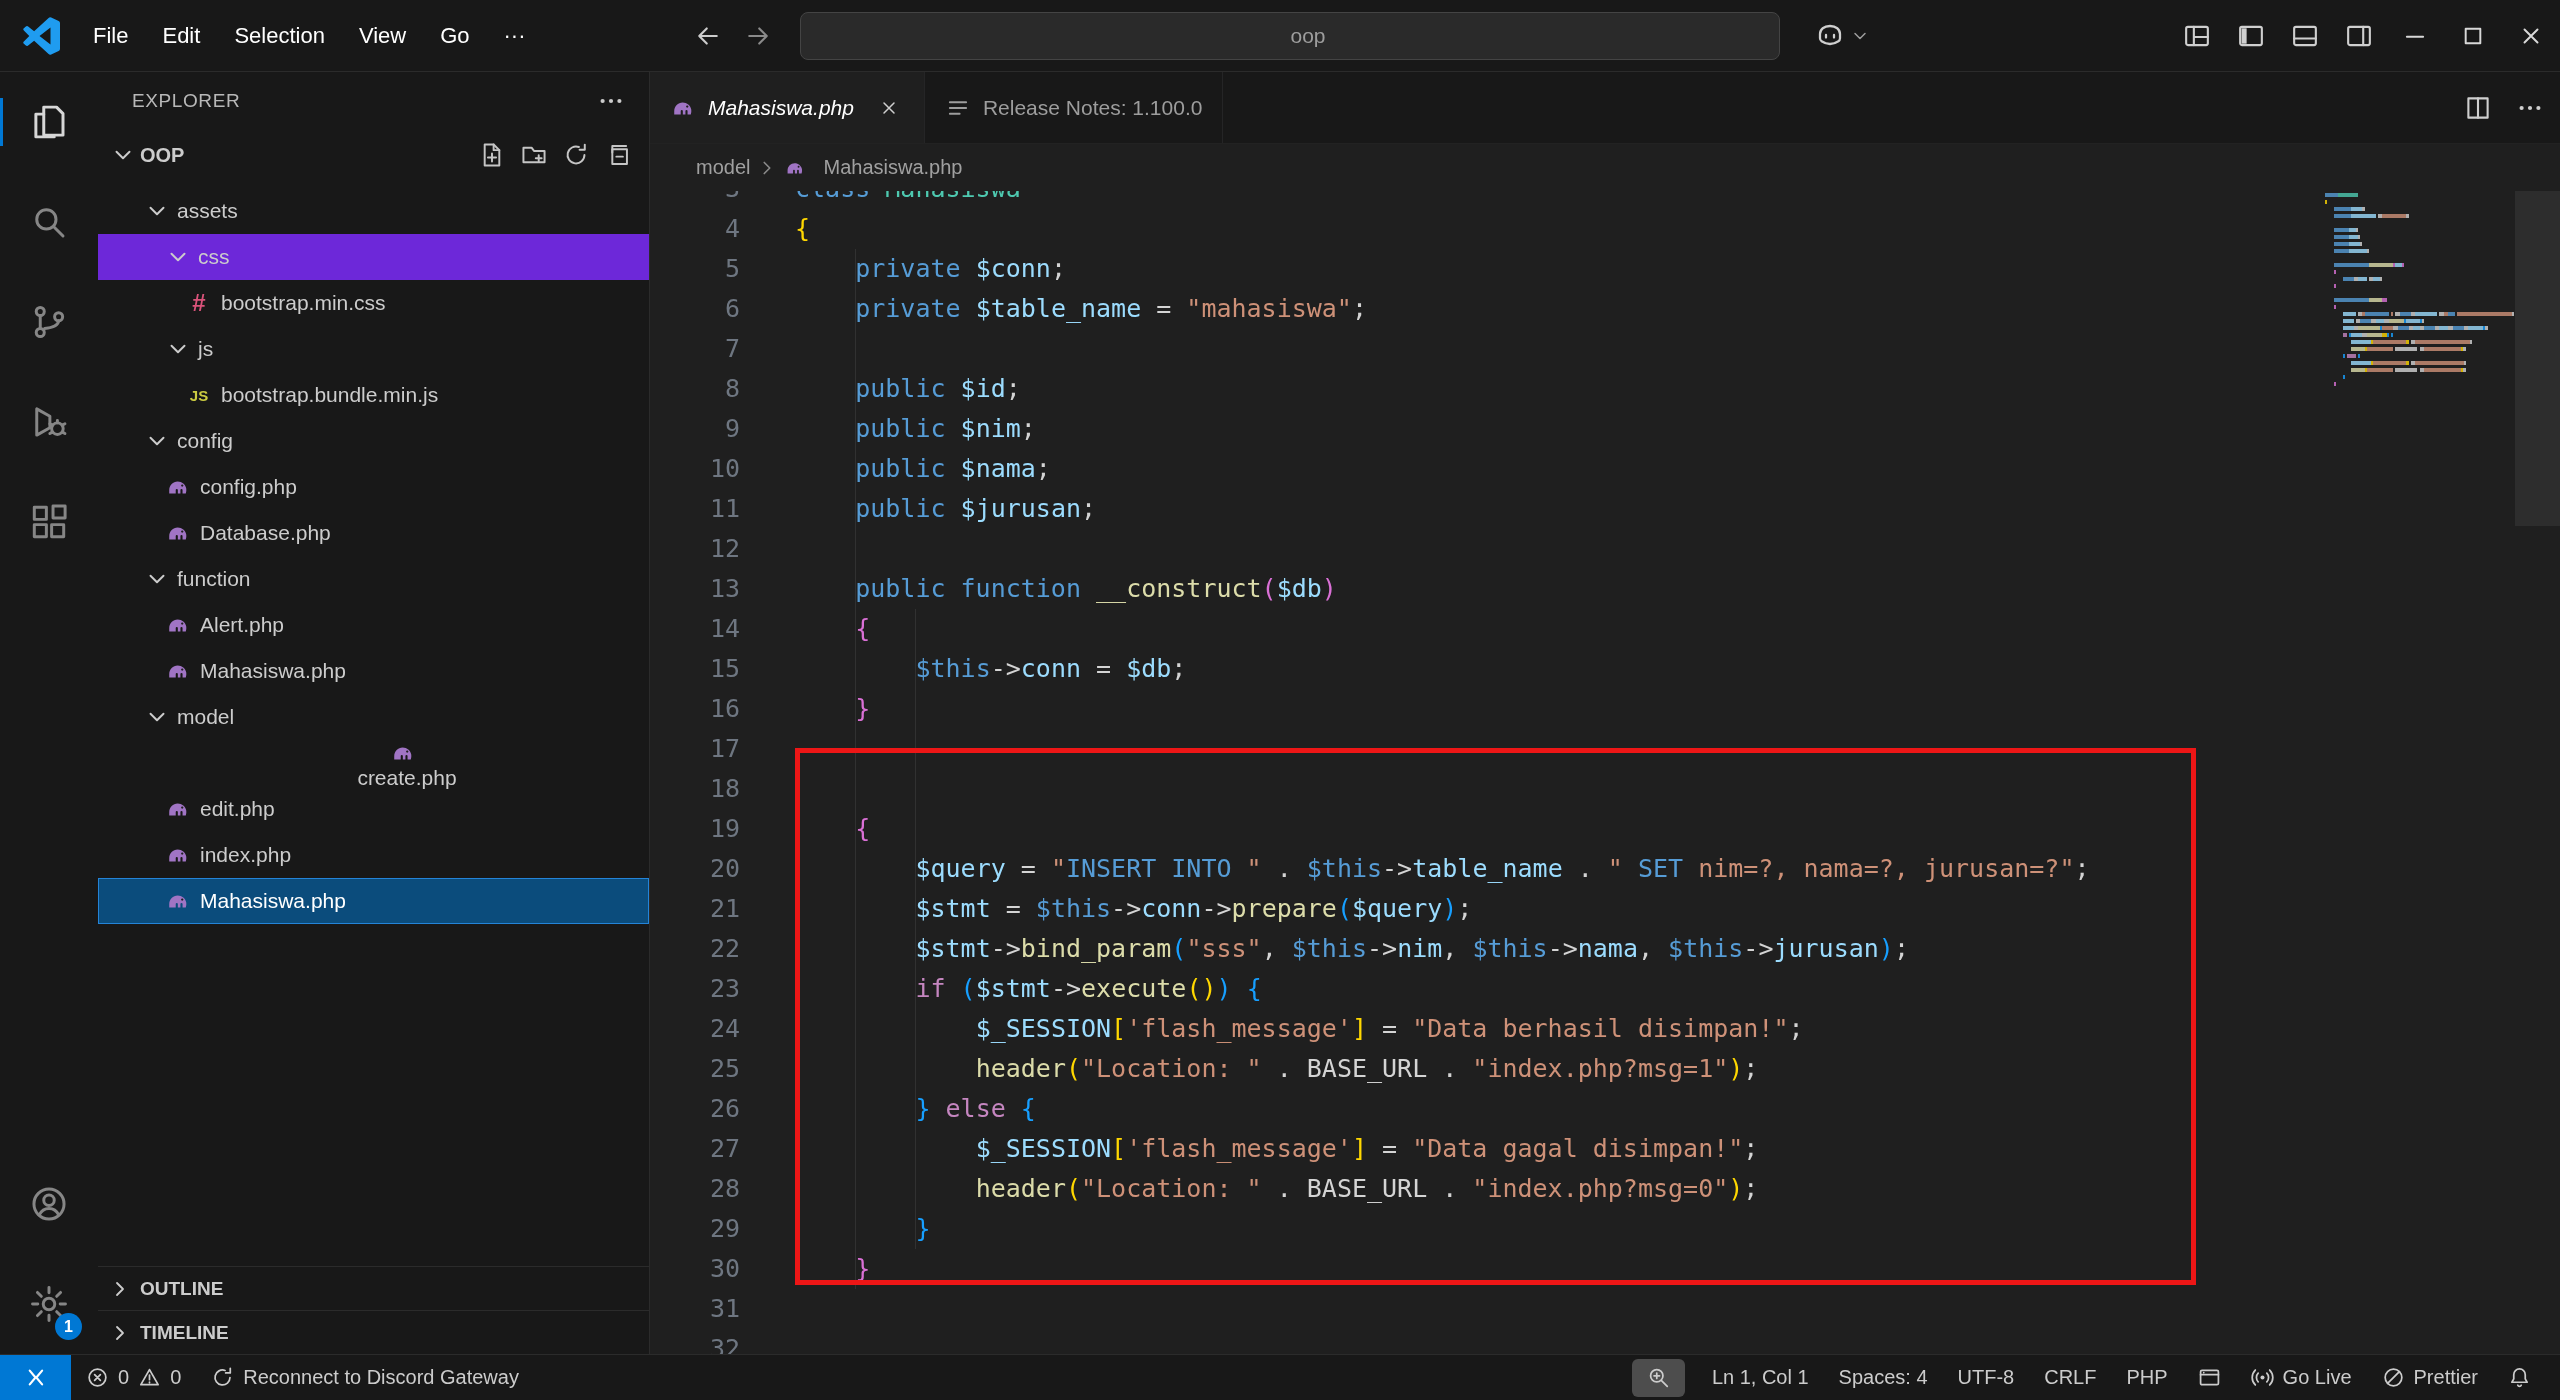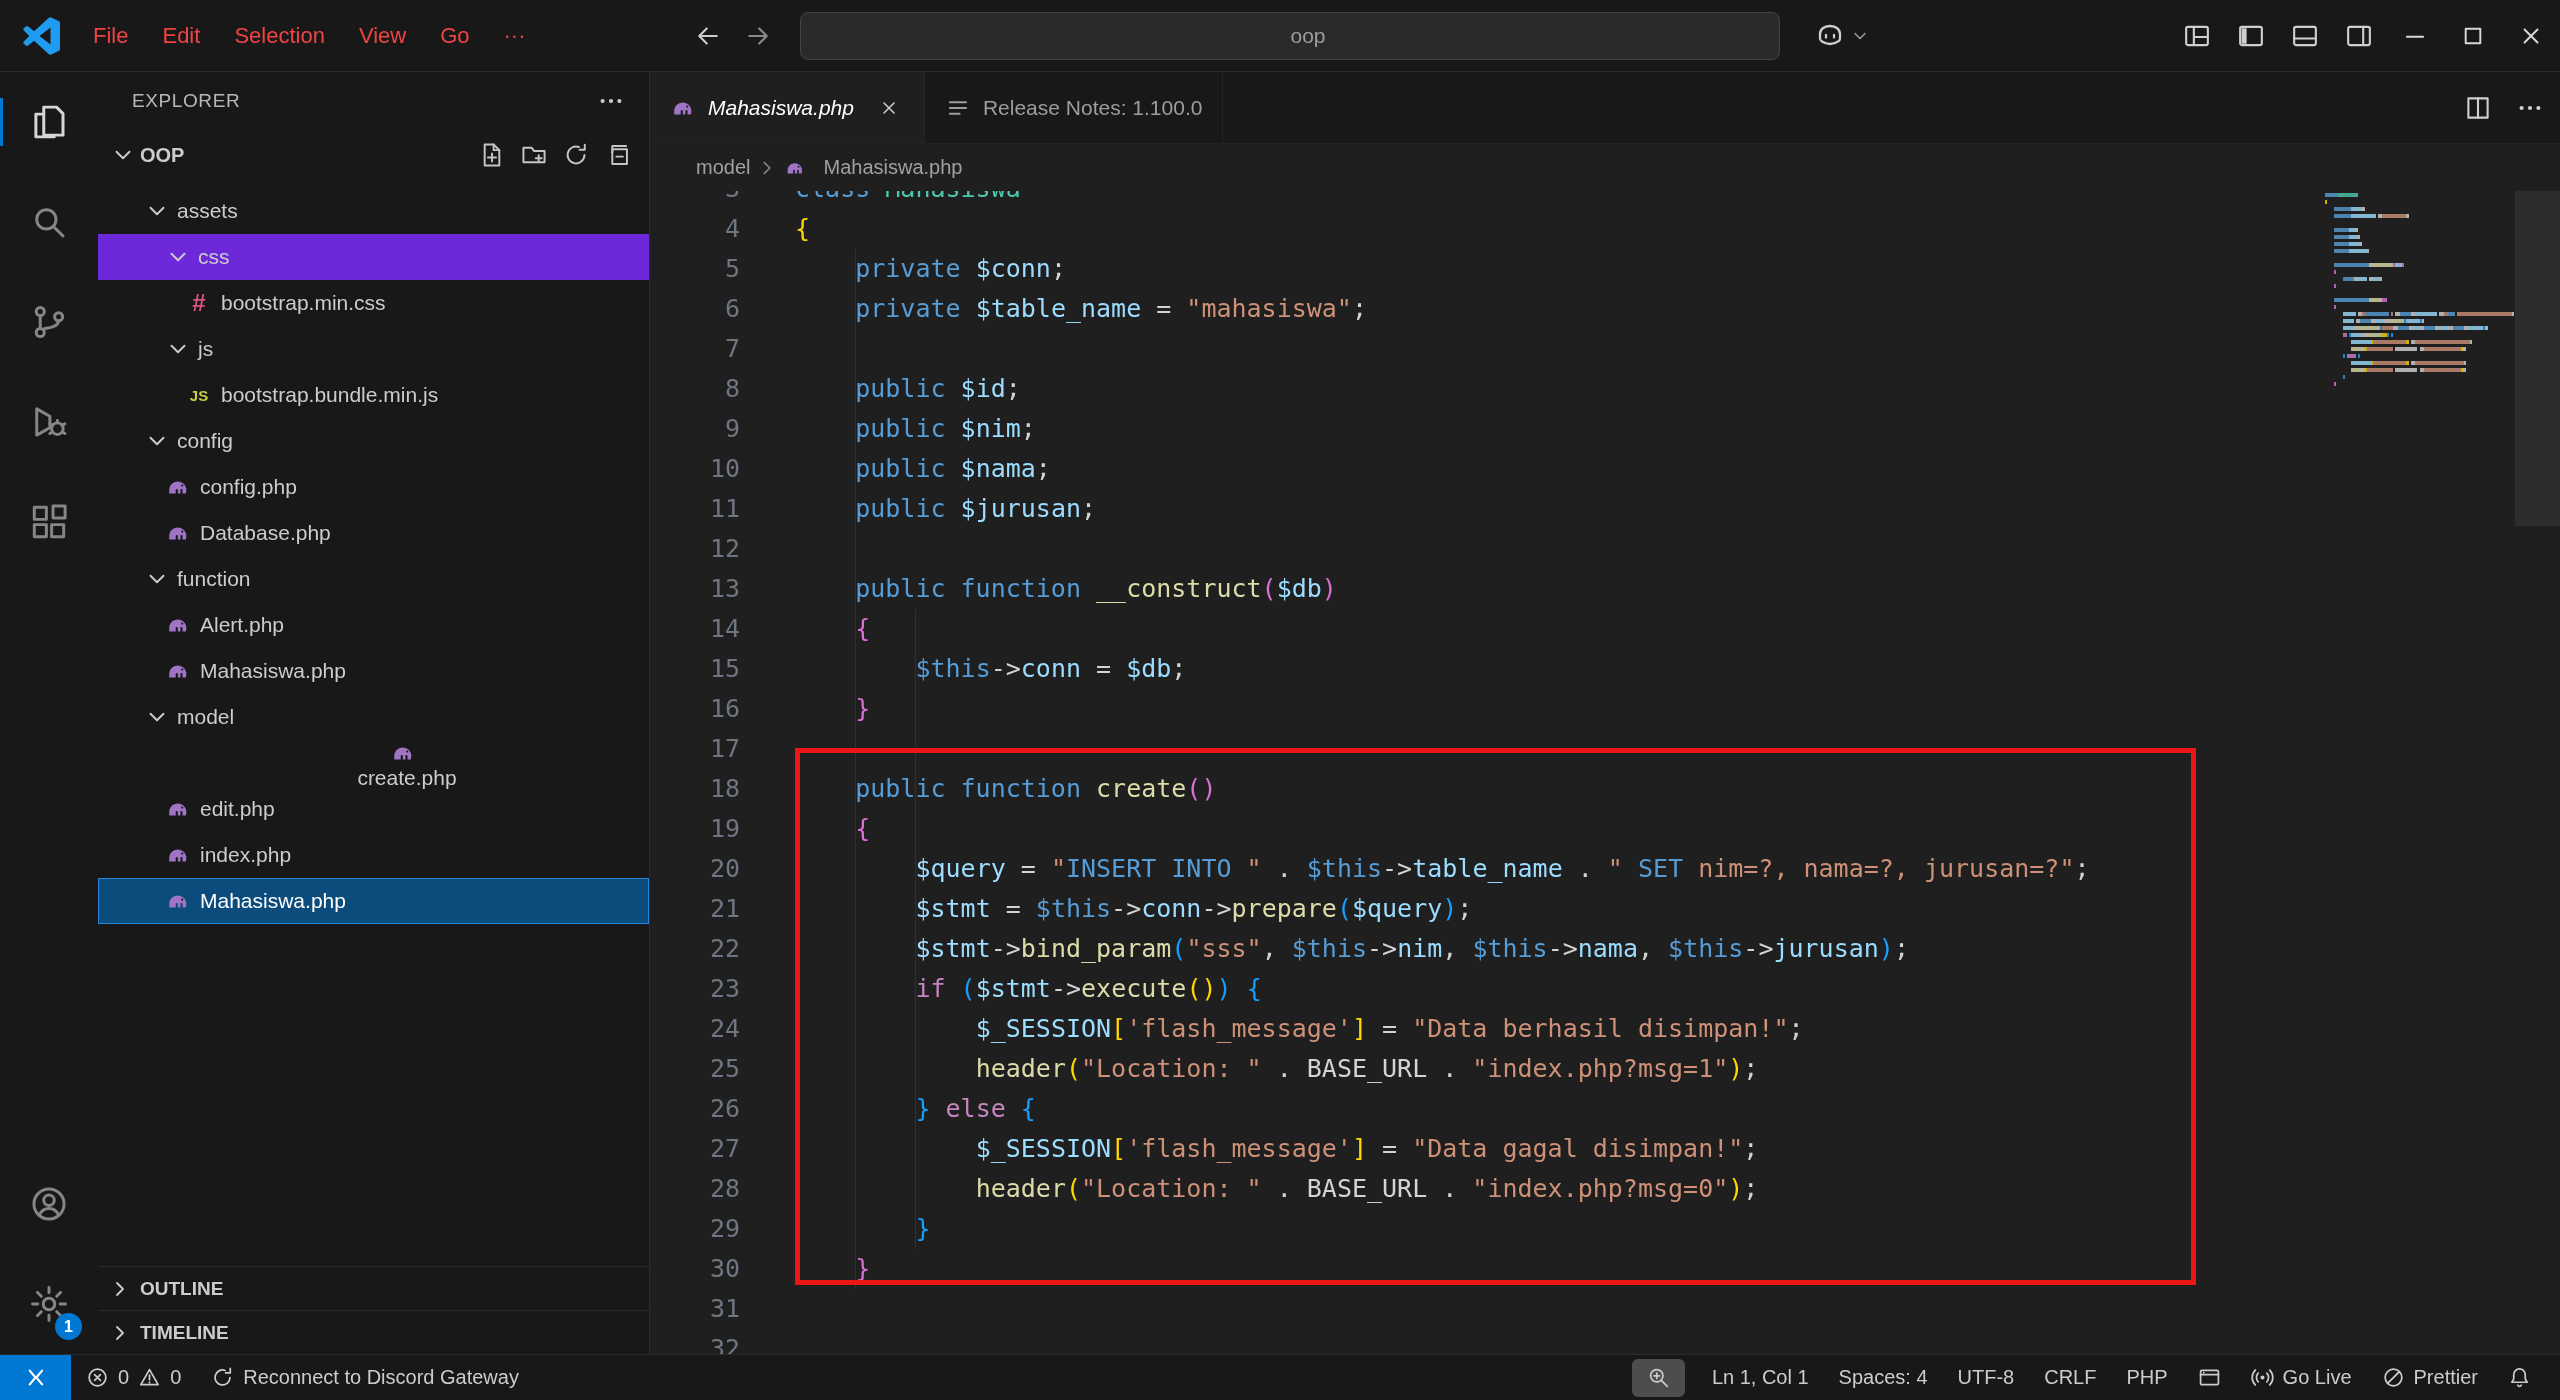--- a/index.html
+++ b/index.html
@@ -5,21 +5,21 @@
   *{box-sizing:border-box;margin:0;padding:0}
   html,body{width:2560px;height:1400px;overflow:hidden}
   body{background:#1f1f1f;color:#ccc;font-family:"Liberation Sans",sans-serif;position:relative}
   .icon{display:inline-flex;align-items:center;justify-content:center;width:24px;height:24px;flex:none}
   .icon svg{display:block;width:100%;height:100%}
 
   
   .titlebar{height:72px;background:#181818;border-bottom:1px solid #2b2b2b;display:flex;align-items:center;padding-left:22px;position:relative;z-index:10}
   .vscode-logo{width:38px;height:38px;margin-right:16px;color:var(--c-logo)}
   .menubar{display:flex}
-  .menu-item{padding:0 17px;height:46px;display:flex;align-items:center;font-size:22px;color:#ef4444;border-radius:8px;cursor:default}
+  .menu-item{padding:0 17px;height:46px;display:flex;align-items:center;font-size:22px;color:#ffffff;border-radius:8px;cursor:default}
   .nav-arrows{display:flex;gap:20px;margin-left:150px;color:#cccccc}
   .nav-arrow{width:30px;height:30px;cursor:pointer}
   .nav-arrow.dim{color:#8a8a8a}
   .command-center{position:absolute;left:800px;top:12px;width:980px;height:48px;background:#2a2a2a;border:1px solid #444;border-radius:8px;display:flex;align-items:center;justify-content:center;gap:12px;color:#9d9d9d;font-size:21px;cursor:pointer}
   .command-center .icon{width:24px;height:24px;color:#9d9d9d}
   .copilot-btn{position:absolute;left:1806px;top:12px;height:48px;display:flex;align-items:center;gap:4px;color:#cfcfcf;cursor:pointer;padding:0 8px;border-radius:8px}
   .copilot-btn .icon{width:32px;height:32px}
   .copilot-btn .chev{width:20px;height:20px;color:#9d9d9d}
   .titlebar-right{position:absolute;right:0;top:0;height:72px;display:flex;align-items:center}
   .tb-btn{width:54px;height:54px;display:flex;align-items:center;justify-content:center;color:#cfcfcf;cursor:pointer;border-radius:8px}
@@ -594,21 +594,20 @@
           <div class="code-line">
             <span class="gutter">16</span>
             <span class="line-content"><span class="tok-pun">    </span><span class="tok-b2">}</span></span>
           </div>
           <div class="code-line">
             <span class="gutter">17</span>
             <span class="line-content"></span>
           </div>
           <div class="code-line">
             <span class="gutter">18</span>
-            <span class="line-content"><span class="tok-kw">    public function </span><span class="tok-fn">create</span><span class="tok-b2">()</span></span>
           </div>
           <div class="code-line">
             <span class="gutter">19</span>
             <span class="line-content"><span class="tok-pun">    </span><span class="tok-b2">{</span></span>
           </div>
           <div class="code-line">
             <span class="gutter">20</span>
             <span class="line-content"><span class="tok-pun">        </span><span class="tok-var">$query</span><span class="tok-pun"> = </span><span class="tok-str">"</span><span class="tok-kw">INSERT INTO</span><span class="tok-str"> "</span><span class="tok-pun"> . </span><span class="tok-this">$this</span><span class="tok-pun">-&gt;</span><span class="tok-var">table_name</span><span class="tok-pun"> . </span><span class="tok-str">" </span><span class="tok-kw">SET</span><span class="tok-str"> nim=?, nama=?, jurusan=?"</span><span class="tok-pun">;</span></span>
           </div>
           <div class="code-line">

